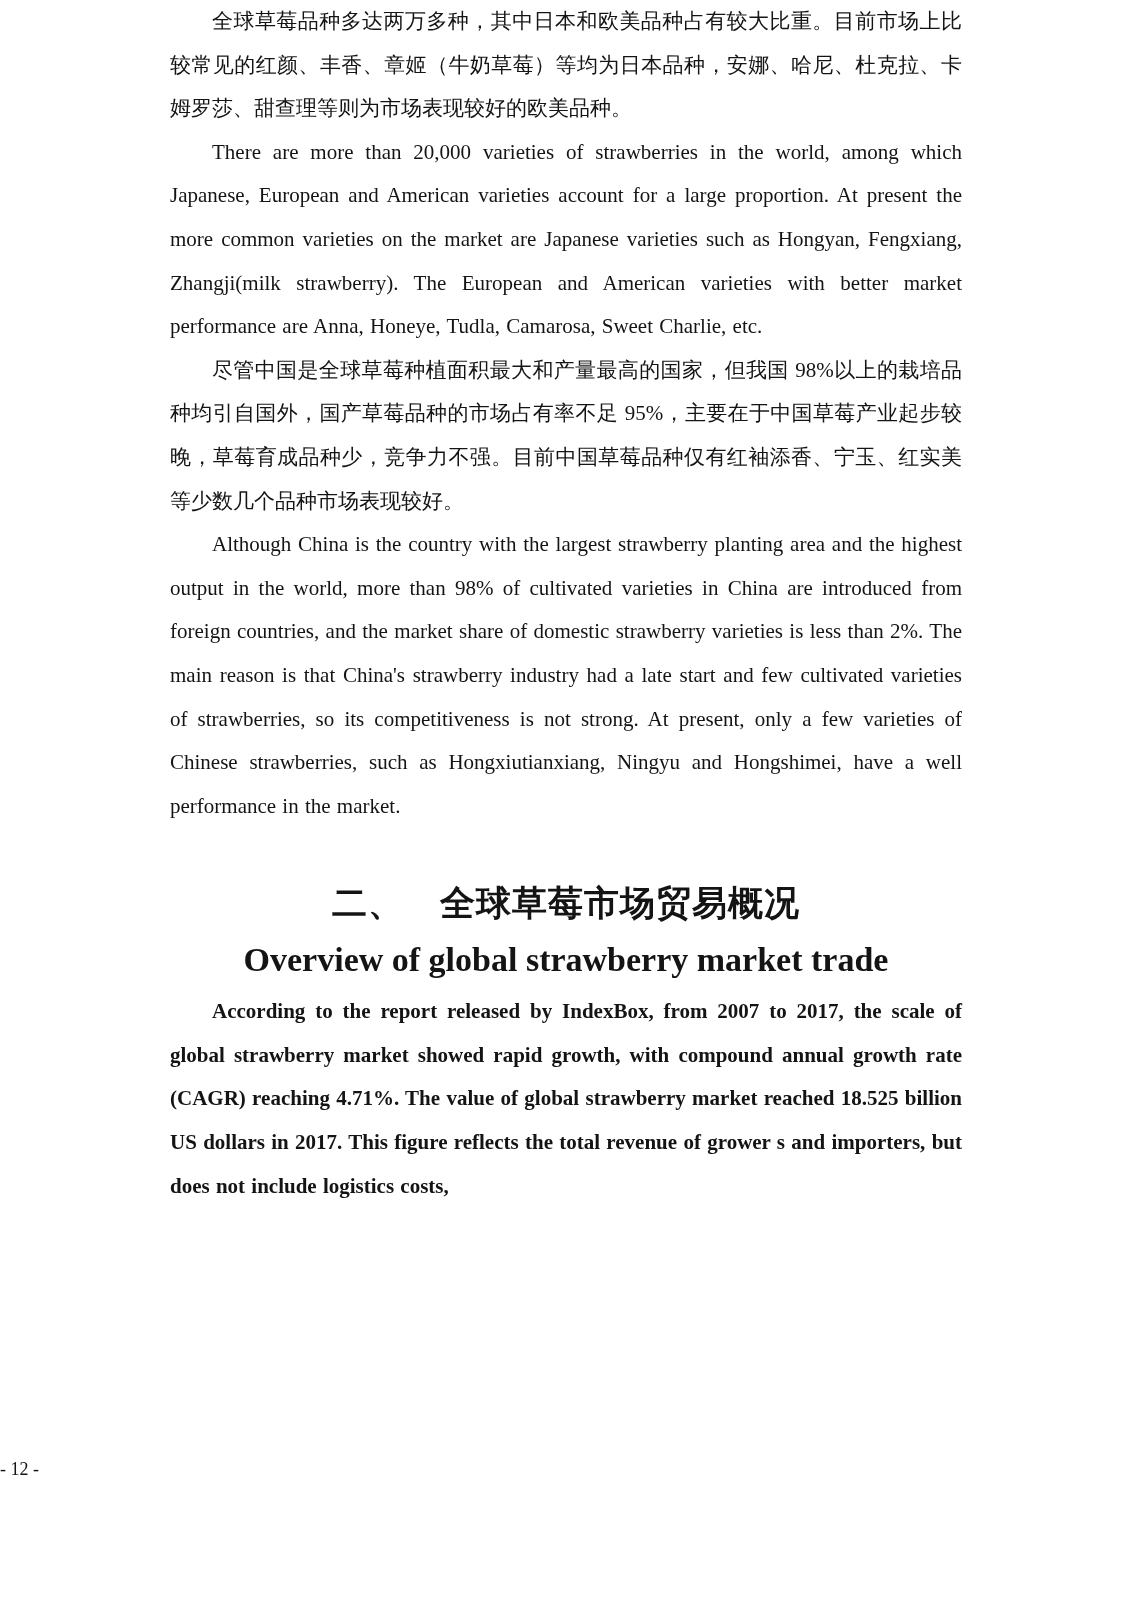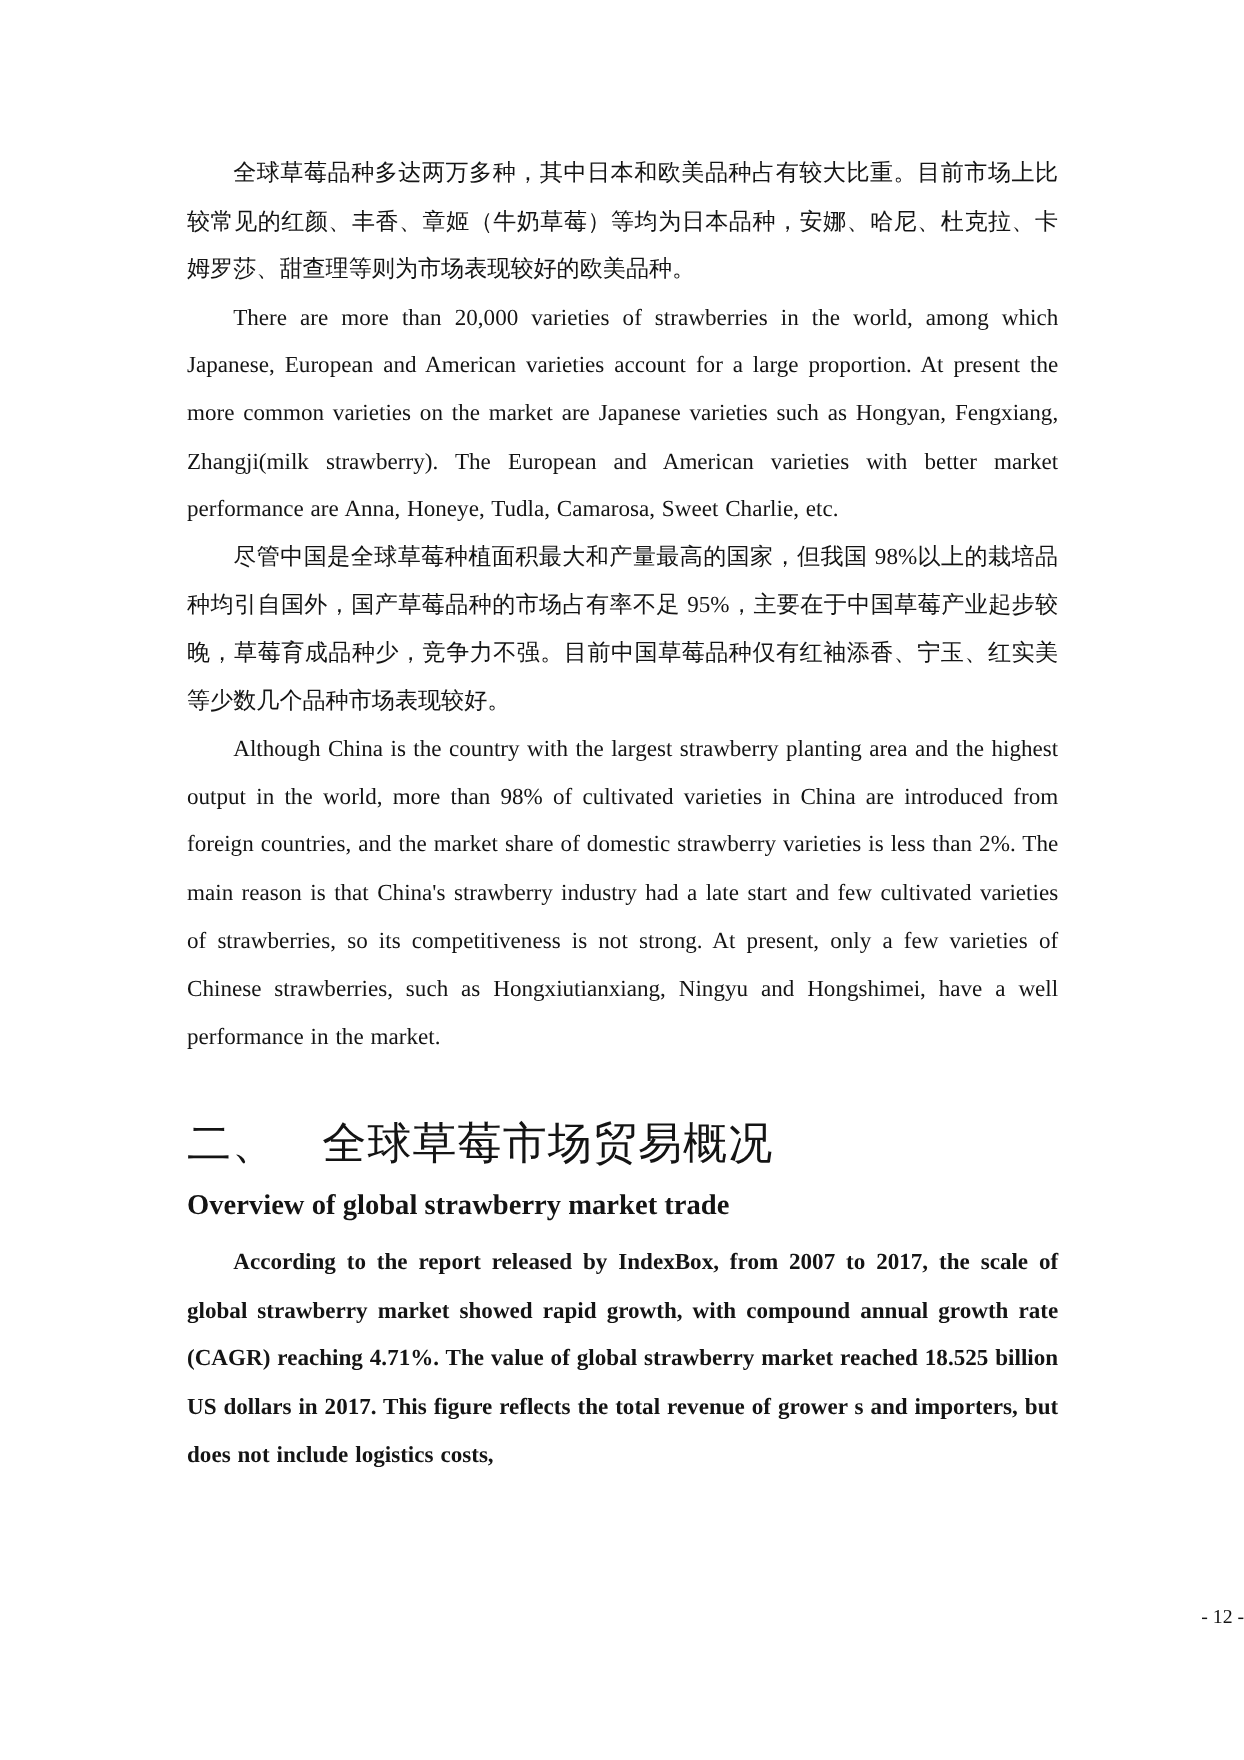--- a/index.html
+++ b/index.html
@@ -14,52 +14,53 @@
     background: #ffffff;
     overflow: hidden;
     font-family: "Liberation Serif", "DejaVu Serif", serif;
     color: #141414;
   }
   .content {
     position: absolute;
     left: 170px;
     top: 0;
     width: 792px;
-    padding-top: 136px;
     box-sizing: content-box;
   }
   p.body {
     margin: 0;
     font-size: 21px;
     line-height: 43.6px;
     text-align: justify;
     text-indent: 42px;
     word-spacing: 1px;
   }
   p.body.space-before-lg { margin-top: 41px; }
   p.body.space-before-sm { margin-top: 4px; font-weight: bold; }
   h1.cn-heading {
     margin: 49px 0 0 0;
-    font-size: 40px;
+    font-size: 35px;
     line-height: 53px;
-    font-weight: 400;
+    font-weight: 700;
+    text-align: center;
     letter-spacing: 1px;
   }
   h2.en-heading {
     margin: 3px 0 0 0;
-    font-size: 26px;
+    font-size: 34px;
     line-height: 53px;
     font-weight: 700;
+    text-align: center;
   }
   .footer {
     position: absolute;
     left: 0;
     width: 1131px;
     top: 1458px;
-    text-align: right;
+    text-align: left;
     font-size: 18px;
     line-height: 22px;
     color: #141414;
   }
 </style>
 </head>
 <body>
 
 <div class="page">
   <div class="content">

